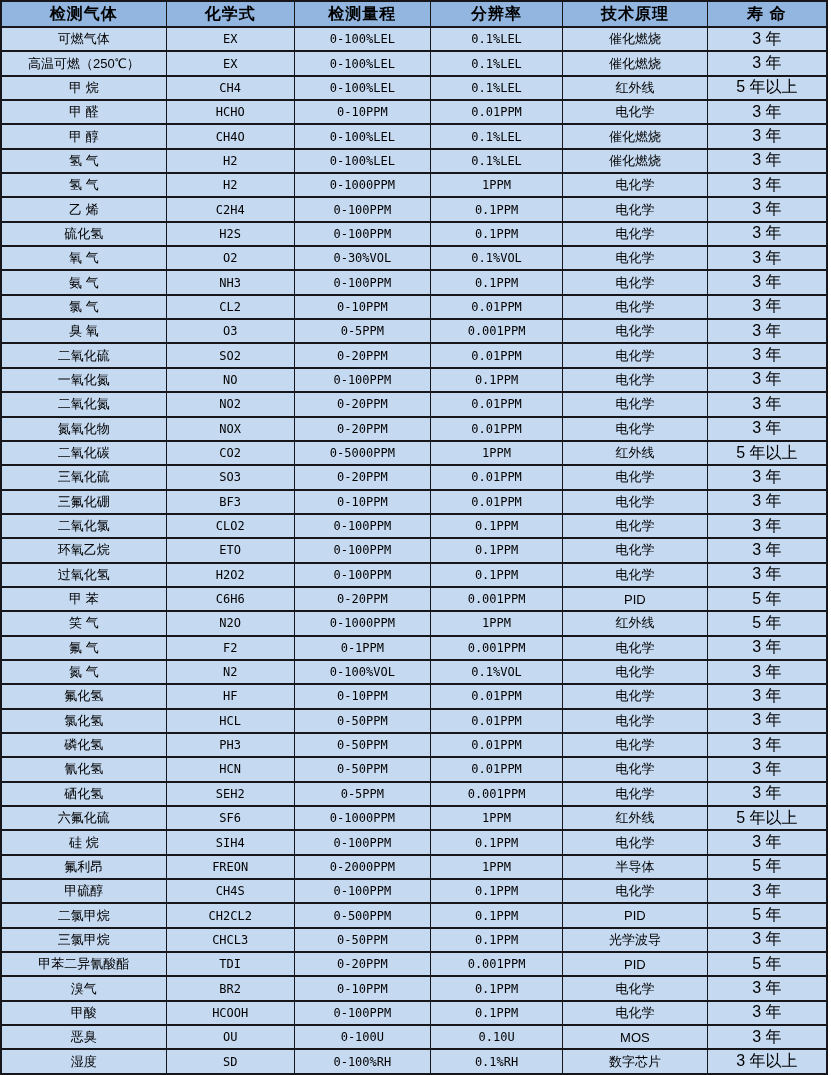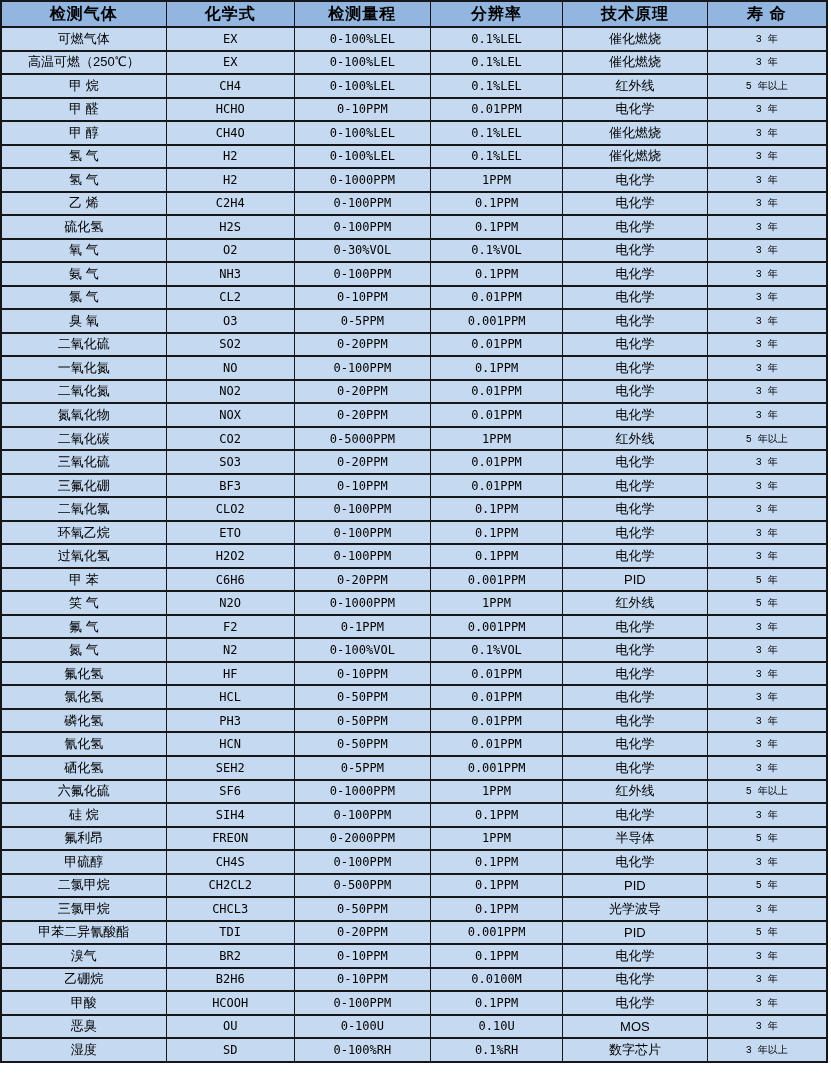--- a/index.html
+++ b/index.html
@@ -9,21 +9,21 @@
     width: 831px;
   }
   body {
     font-family: "Liberation Sans", sans-serif;
     color: #000000;
   }
   .table-wrap {
     width: 831px;
     height: 1075px;
     box-sizing: border-box;
-    padding: 0 3px 12px 0;
+    padding: 0 3px 0 0;
     background: #ffffff;
   }
   table.gas-table {
     width: 100%;
     height: 100%;
     border-collapse: collapse;
     table-layout: fixed;
     border: 2px solid #17171b;
   }
   col.c-gas        { width: 20.0%; }
@@ -57,22 +57,21 @@
     height: 19px;
   }
   
   tbody td:nth-child(2),
   tbody td:nth-child(3),
   tbody td:nth-child(4) {
     font-family: "DejaVu Sans Mono", monospace;
     font-size: 12px;
   }
   tbody td:nth-child(6) {
-    font-size: 10px;
-    font-family: Liberation Mono, monospace;
+    font-size: 16px;
   }
 </style>
 </head>
 <body>
 
 <div class="table-wrap">
   <table class="gas-table">
     <colgroup>
       <col class="c-gas">
       <col class="c-formula">
@@ -406,28 +405,20 @@
         </tr>
         <tr>
           <td>溴气</td>
           <td>BR2</td>
           <td>0-10PPM</td>
           <td>0.1PPM</td>
           <td>电化学</td>
           <td>3 年</td>
         </tr>
         <tr>
-          <td>乙硼烷</td>
-          <td>B2H6</td>
-          <td>0-10PPM</td>
-          <td>0.0100M</td>
-          <td>电化学</td>
-          <td>3 年</td>
-        </tr>
-        <tr>
           <td>甲酸</td>
           <td>HCOOH</td>
           <td>0-100PPM</td>
           <td>0.1PPM</td>
           <td>电化学</td>
           <td>3 年</td>
         </tr>
         <tr>
           <td>恶臭</td>
           <td>OU</td>

